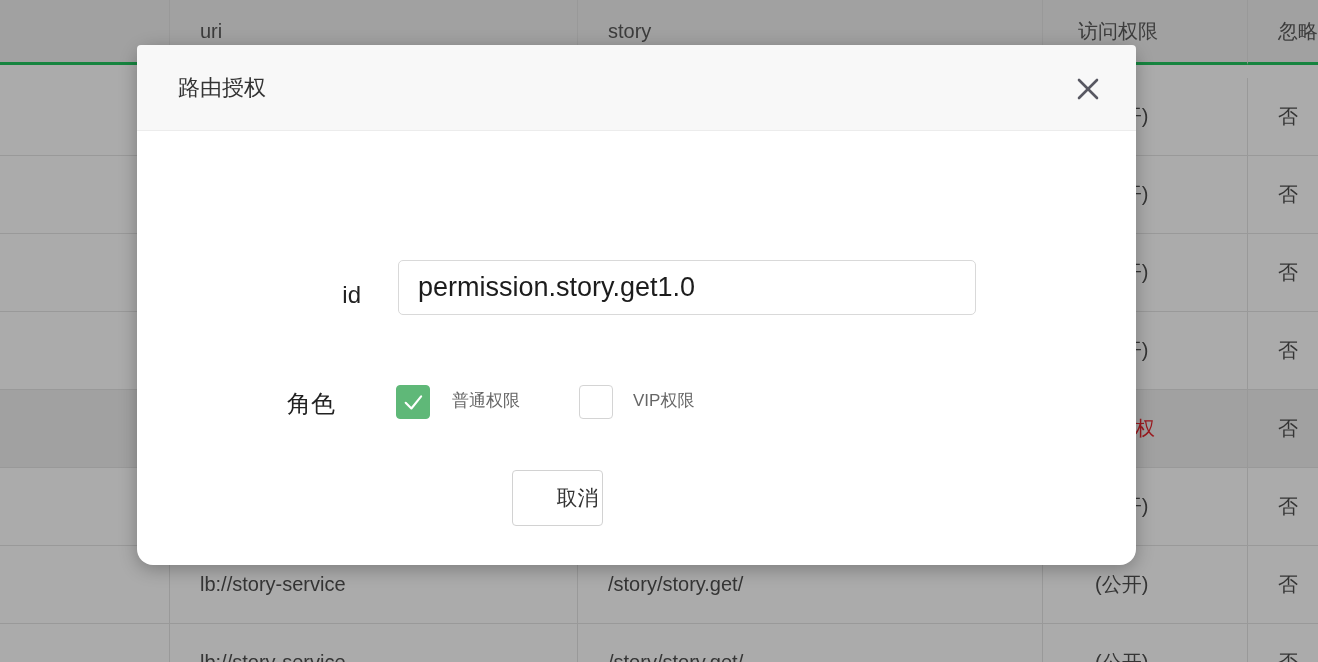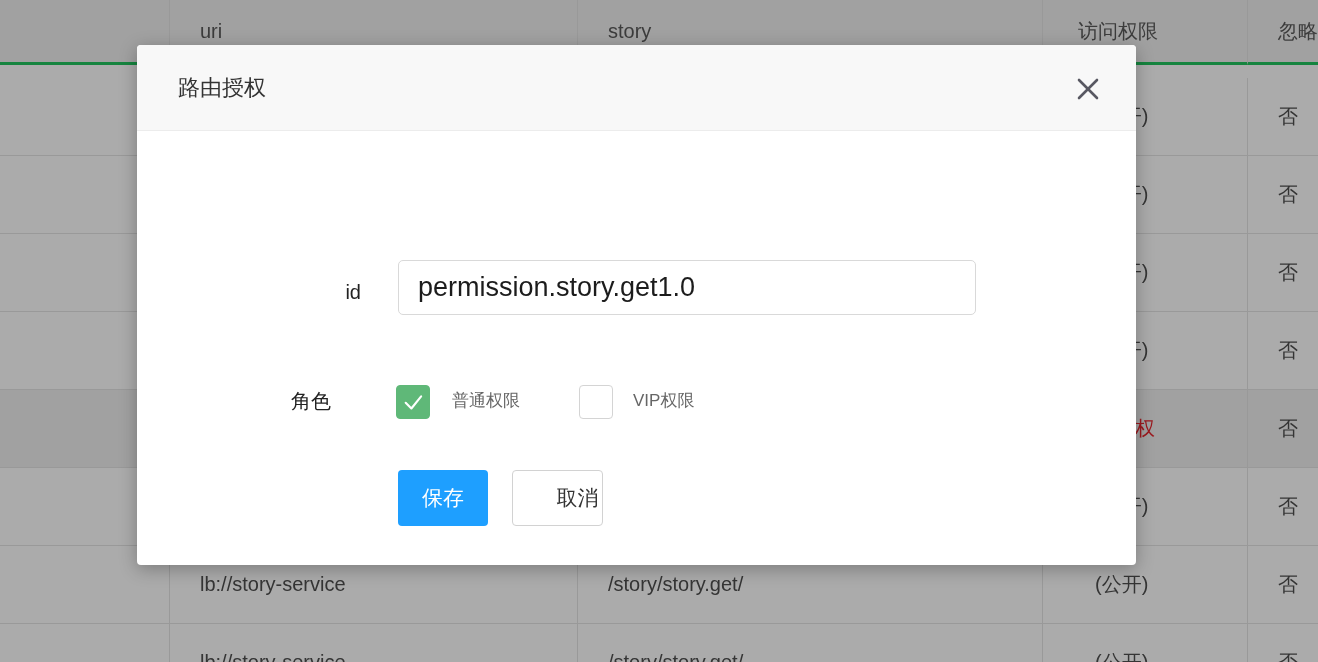--- a/index.html
+++ b/index.html
@@ -40,42 +40,42 @@
   .cell.red{color:#e8262e;}
 
   
   .scrim{
     position:absolute;inset:0;background:rgba(0,0,0,0.33);
   }
 
   
   .modal{
     position:absolute;left:137px;top:45px;width:999px;height:520px;
-    background:#fff;border-radius:4px;
+    background:#fff;border-radius:16px;
     box-shadow:0 4px 18px rgba(0,0,0,0.28);
   }
   .modal-header{
     position:relative;height:85px;background:#f8f8f8;
     border-bottom:1px solid #ececec;
     border-radius:4px 4px 0 0;
   }
   .modal-title{
     position:absolute;left:41px;top:0;height:85px;
     display:flex;align-items:center;
     font-size:22px;color:#333;
   }
   .modal-close{
     position:absolute;left:938px;top:31px;width:26px;height:26px;
     cursor:pointer;display:flex;align-items:center;justify-content:center;
   }
   .modal-body{position:relative;width:100%;height:435px;}
 
   .form-label{
     position:absolute;left:124px;width:100px;text-align:right;
-    font-size:20px;color:#222;
+    font-size:24px;color:#222;
   }
   .lbl-id{top:150px;}
   .lbl-role{top:257px;text-align:center;}
 
   .id-input{
     position:absolute;left:261px;top:129px;width:578px;height:55px;
     box-sizing:border-box;border:1px solid #d9d9d9;border-radius:5px;
     padding:0 19px;font-size:27px;color:#1c1c1c;background:#fff;outline:none;
     font-family:"Liberation Sans","DejaVu Sans",sans-serif;
   }
@@ -180,18 +180,17 @@
       <div class="checkbox cb-normal checked">
         <svg width="26" height="26" viewBox="0 0 32 32">
           <polyline points="7,17 14,24 26,9" fill="none" stroke="#ffffff" stroke-width="2.6" stroke-linecap="round" stroke-linejoin="round"></polyline>
         </svg>
       </div>
       <div class="cb-label cb-label-normal">普通权限</div>
 
       <div class="checkbox cb-vip unchecked"></div>
       <div class="cb-label cb-label-vip">VIP权限</div>
 
-      <div class="btn btn-save">保存</div>
       <div class="btn btn-cancel">取消</div>
     </div>
   </div>
 
 </div>
 
 </body></html>

